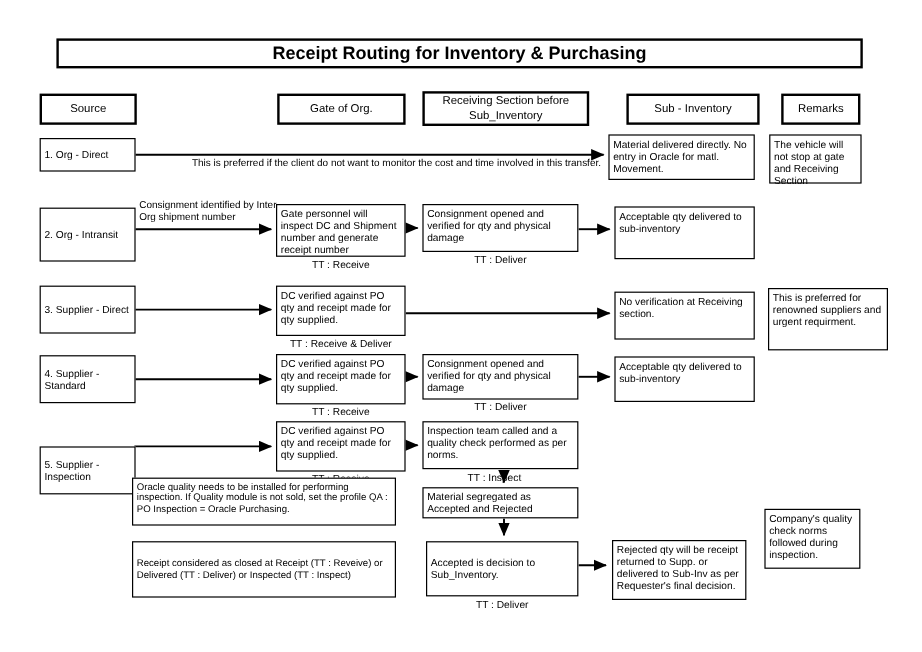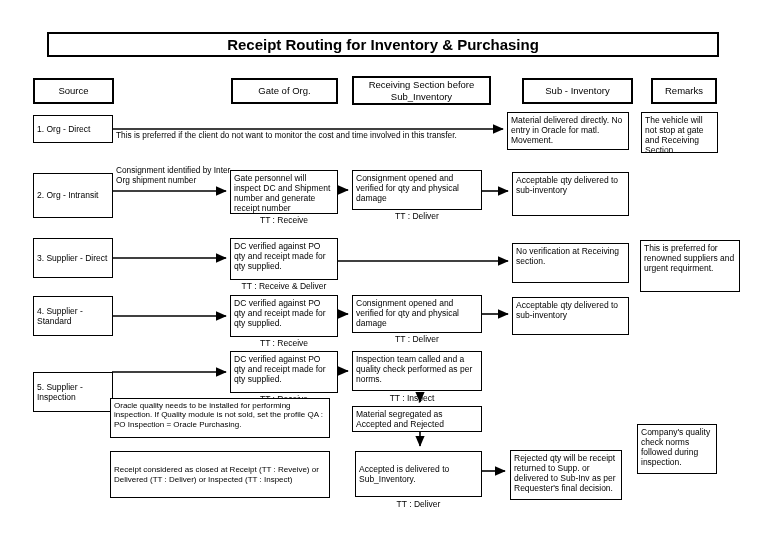--- a/index.html
+++ b/index.html
@@ -8,21 +8,21 @@
   .box{position:absolute;border:1px solid #000;background:#fff;
        font-size:8.5px;line-height:1.18;padding:2px 3px;box-sizing:border-box;}
   .vcenter{display:flex;align-items:center;}
   .hdr{border:2px solid #000;display:flex;align-items:center;justify-content:center;
        text-align:center;font-size:9.5px;line-height:1.2;}
   .title{position:absolute;left:47px;top:32px;width:672px;height:25px;
          border:2px solid #000;display:flex;align-items:center;justify-content:center;
          font-size:15px;font-weight:bold;box-sizing:border-box;}
   .tt{position:absolute;font-size:8.5px;text-align:center;}
   .floating{position:absolute;font-size:8.3px;line-height:1.2;}
-  .nowrap{white-space:nowrap;}
+  .nowrap{white-space:nowrap;margin-left:44px;}
   .small{font-size:8px;}
   #arrows{position:absolute;left:0;top:0;pointer-events:none;}
   #arrows line{stroke:#000;stroke-width:1.6;}
 </style>
 </head>
 <body>
 
 <div id="page">
 
   <svg id="arrows" width="768" height="543">
@@ -83,18 +83,18 @@
 
   <div class="box vcenter" style="left:33px;top:372px;width:80px;height:40px">5. Supplier - Inspection</div>
   <div class="box" style="left:230px;top:351px;width:108px;height:42px">DC verified against PO qty and receipt made for qty supplied.</div>
   <div class="tt" style="left:230px;top:394px;width:108px">TT : Receive</div>
   <div class="box" style="left:352px;top:351px;width:130px;height:40px">Inspection team called and a quality check performed as per norms.</div>
   <div class="tt" style="left:352px;top:393px;width:120px">TT : Inspect</div>
   <div class="box small" style="left:110px;top:398px;width:220px;height:40px">Oracle quality needs to be installed for performing inspection. If Quality module is not sold, set the profile QA : PO Inspection = Oracle Purchasing.</div>
   <div class="box" style="left:352px;top:406px;width:130px;height:26px">Material segregated as Accepted and Rejected</div>
 
   <div class="box small vcenter" style="left:110px;top:451px;width:220px;height:47px">Receipt considered as closed at Receipt (TT : Reveive) or Delivered (TT : Deliver) or Inspected (TT : Inspect)</div>
-  <div class="box vcenter" style="left:355px;top:451px;width:127px;height:46px">Accepted is delivered to Sub_Inventory.</div>
+  <div class="box vcenter" style="left:355px;top:451px;width:127px;height:46px">Accepted is decision to Sub_Inventory.</div>
   <div class="tt" style="left:355px;top:499px;width:127px">TT : Deliver</div>
   <div class="box" style="left:510px;top:450px;width:112px;height:50px">Rejected qty will be receipt returned to Supp. or delivered to Sub-Inv as per Requester's final decision.</div>
   <div class="box" style="left:637px;top:424px;width:80px;height:50px">Company's quality check norms followed during inspection.</div>
 
 </div>
 
 </body></html>

